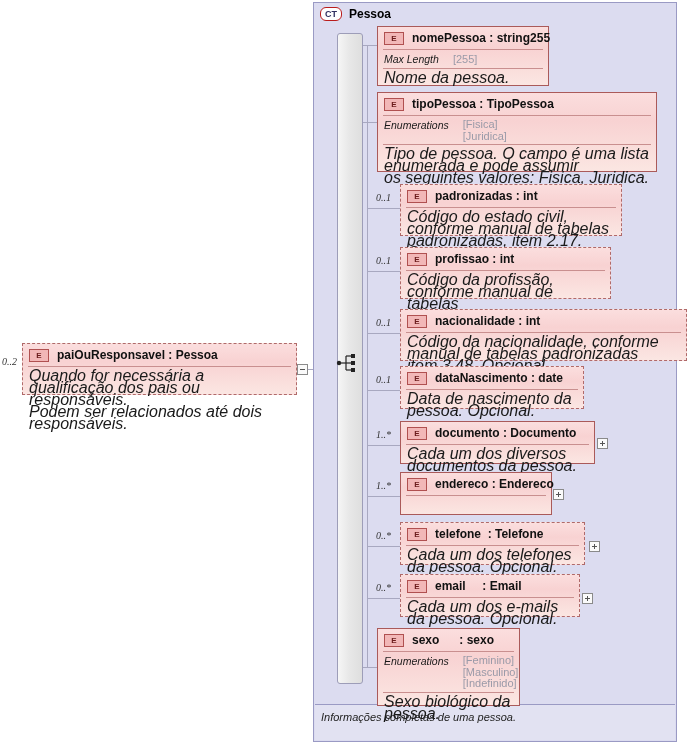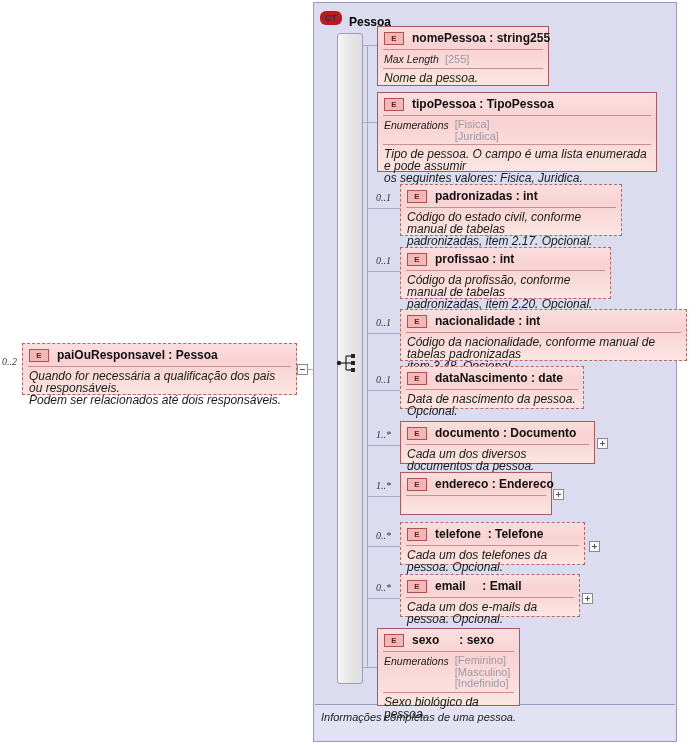--- a/index.html
+++ b/index.html
@@ -21,32 +21,32 @@
     background:#dcdcf0;
     border:1px solid #9a9ac4;
     box-sizing:border-box;
   }
   .ct-header{
     position:absolute;left:6px;top:4px;
     display:flex;align-items:center;gap:7px;
   }
   .ct-badge{
     width:22px;height:14px;
-    border:7px solid #b91c1c;
+    border:1px solid #b91c1c;
     border-radius:6px;
     background:#ffffff;
     font-size:9px;
     font-weight:bold;
     color:#303060;
     display:flex;align-items:center;justify-content:center;
     letter-spacing:0px;
     box-sizing:border-box;
   }
   .ct-title{
-    font-size:12px;font-weight:bold;color:#000;margin-top:8px;
+    font-size:12px;font-weight:bold;color:#000;
   }
   .ct-footer{
     position:absolute;left:1px;right:1px;bottom:1px;height:36px;
     background:#e2e2f2;
     border-top:1px solid #9a9ac4;
     box-sizing:border-box;
   }
   .ct-footer span{
     position:absolute;left:6px;top:6px;
     font-style:italic;font-size:11px;color:#222;
@@ -93,27 +93,27 @@
   .e-name{
     font-size:12px;font-weight:bold;color:#111;
     white-space:pre;
   }
   .node-sep{
     border-top:1px solid #c98f8f;
     margin:0 5px;
   }
   .node-doc{
     padding:3px 6px 4px 6px;
-    font-style:italic;font-size:12px;
+    font-style:italic;font-size:16px;
     color:#1a1a1a;
     line-height:12px;
     white-space:pre-line;
   }
   .facet-row{
-    display:flex;padding:3px 6px 2px 6px;gap:6px;
+    display:flex;padding:3px 6px 2px 6px;gap:14px;
   }
   .facet-label{
     font-style:italic;font-size:10.5px;color:#1a1a1a;
     white-space:nowrap;
   }
   .facet-vals{
     font-size:11px;color:#9a9aa8;line-height:11.5px;
     white-space:pre-line;
   }
   .facet-vals.inline{padding-top:1px;}

